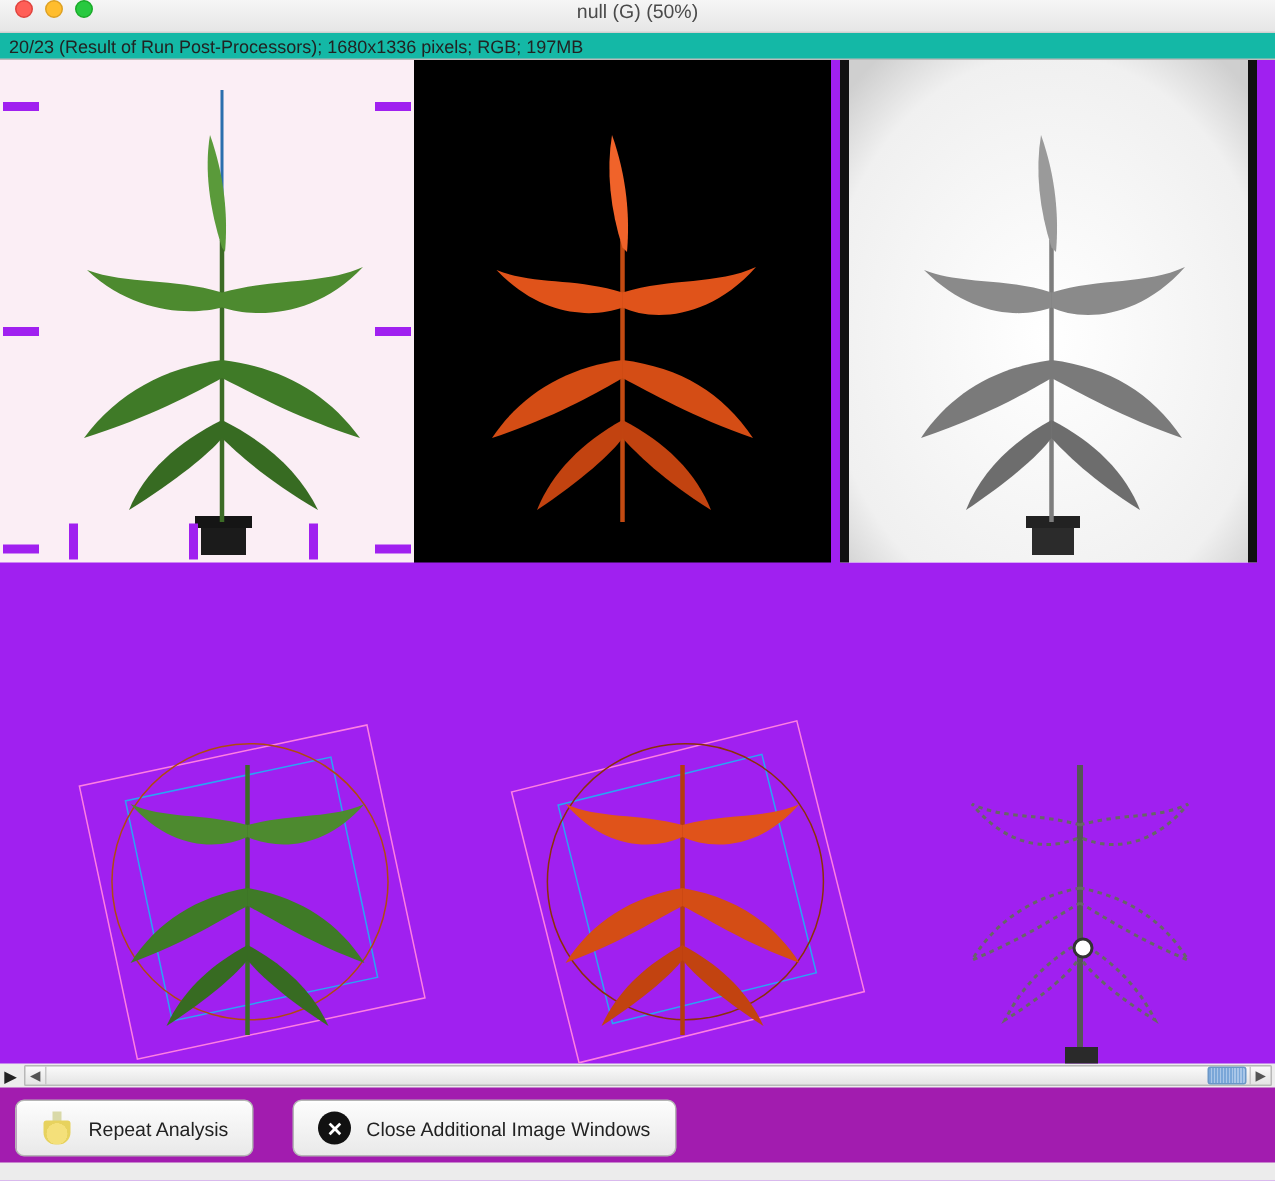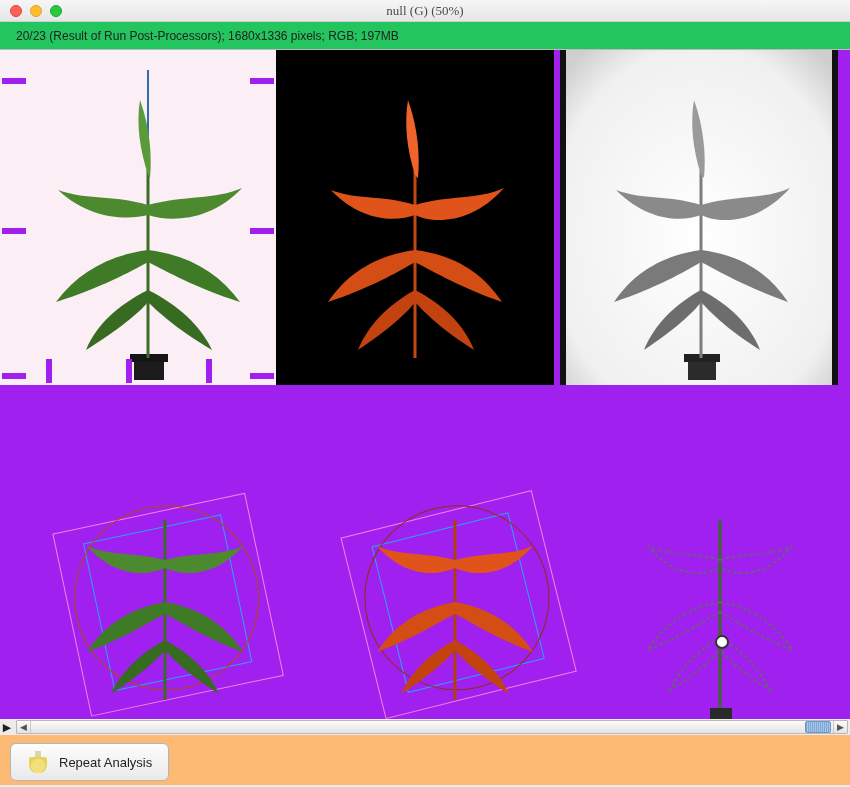--- a/index.html
+++ b/index.html
@@ -1,33 +1,33 @@
 <!DOCTYPE html>
 <html><head>
 <meta charset="utf-8">
 <style>
   * { box-sizing: border-box; margin: 0; padding: 0; }
   html, body { width: 850px; height: 787px; font-family: "Lucida Grande", "Helvetica Neue", Arial, sans-serif; background: #ececec; overflow: hidden; }
-  .titlebar { height: 22px; background: linear-gradient(#f6f6f6,#e6e6e6); border-bottom: 1px solid #d0d0d0; display: flex; align-items: center; position: relative; font-family: Liberation Serif, serif; }
+  .titlebar { height: 22px; background: linear-gradient(#f6f6f6,#e6e6e6); border-bottom: 1px solid #d0d0d0; display: flex; position: relative; }
   .traffic { display: flex; gap: 8px; padding-left: 10px; }
   .tl { width: 12px; height: 12px; border-radius: 50%; }
   .tl.red { background: #ff5f57; border: 0.5px solid #e0443e; }
   .tl.yellow { background: #ffbd2e; border: 0.5px solid #dea123; }
   .tl.green { background: #28c940; border: 0.5px solid #1aab29; }
   .title { position: absolute; left: 0; right: 0; text-align: center; font-size: 13px; color: #4a4a4a; pointer-events: none; }
-  .infobar { height: 28px; background: #22c55e; font-size: 12px; color: #222; padding-left: 16px; display: flex; align-items: center; border-bottom: 1px solid #bbb; }
+  .infobar { height: 18px; background: #14b8a6; font-size: 12px; color: #222; padding-left: 6px; display: flex; align-items: center; border-bottom: 1px solid #bbb; }
   .canvas-wrap { width: 850px; height: 669px; background: #a020f0; position: relative; overflow: hidden; }
   .scrollrow { height: 16px; display: flex; align-items: center; background: #ececec; }
   .play { width: 14px; text-align: center; font-size: 11px; color: #222; }
   .hscroll { flex: 1; height: 14px; background: linear-gradient(#fafafa,#e4e4e4); border: 1px solid #b8b8b8; border-radius: 1px; position: relative; margin: 0 2px; }
   .hscroll .arrow { position: absolute; top: 0; width: 14px; height: 12px; display: flex; align-items: center; justify-content: center; font-size: 9px; color: #555; }
   .hscroll .arrow.left { left: 0; border-right: 1px solid #c8c8c8; }
   .hscroll .arrow.right { right: 0; border-left: 1px solid #c8c8c8; }
   .hscroll .thumb { position: absolute; top: 0; height: 12px; width: 26px; right: 16px; background: repeating-linear-gradient(90deg,#7aa7d8 0 1px,#a8c6e8 1px 2px); border: 1px solid #6b97c7; border-radius: 2px; }
-  .button-row { height: 50px; padding: 8px 10px; display: flex; gap: 26px; background: #fdba74; }
+  .button-row { height: 50px; padding: 8px 10px; display: flex; gap: 26px; background: #a21caf; }
   .btn { display: flex; align-items: center; gap: 10px; height: 38px; padding: 0 16px; background: linear-gradient(#fdfdfd,#e9e9e9); border: 1px solid #b5b5b5; border-radius: 6px; font-size: 13px; color: #222; cursor: default; box-shadow: 0 1px 0 #fff inset; }
   .btn .ico { width: 22px; height: 22px; position: relative; }
   .ico-flask { }
   .ico-flask::before { content:""; position:absolute; left:8px; top:0; width:6px; height:8px; background:#d9d9a8; }
   .ico-flask::after { content:""; position:absolute; left:2px; top:6px; width:18px; height:16px; background: radial-gradient(circle at 50% 55%, #f4e07a 0 55%, #e7d25e 56% 100%); border-radius: 2px 2px 8px 8px; }
   .ico-palette { }
   .ico-palette::before { content:""; position:absolute; inset:0; background: conic-gradient(#e23,#f90,#3b3,#39f,#93f,#e23); border-radius:50%; }
   .ico-palette::after { content:""; position:absolute; left:8px; top:8px; width:6px; height:6px; background:#fff; border-radius:50%; }
   .ico-close { border-radius:50%; background:#111; display:flex; align-items:center; justify-content:center; }
   .ico-close::before { content:"✕"; color:#fff; font-size:13px; font-weight:bold; line-height:1; }
@@ -199,13 +199,17 @@
     <div class="thumb"></div>
     <div class="arrow right">▶</div>
   </div>
 </div>
 
 <div class="button-row">
   <div class="btn">
     <span class="ico ico-flask"></span>
     <span>Repeat Analysis</span>
   </div>
+  <div class="btn">
+    <span class="ico ico-close"></span>
+    <span>Close Additional Image Windows</span>
+  </div>
 </div>
 
 </body></html>

